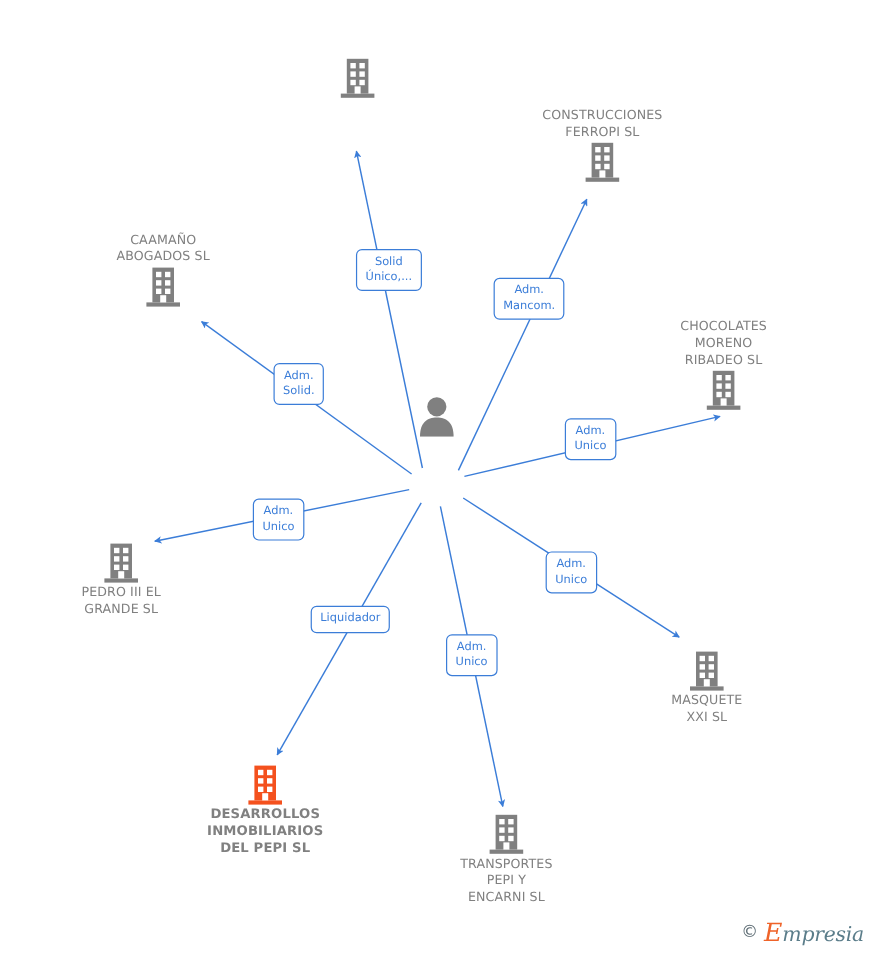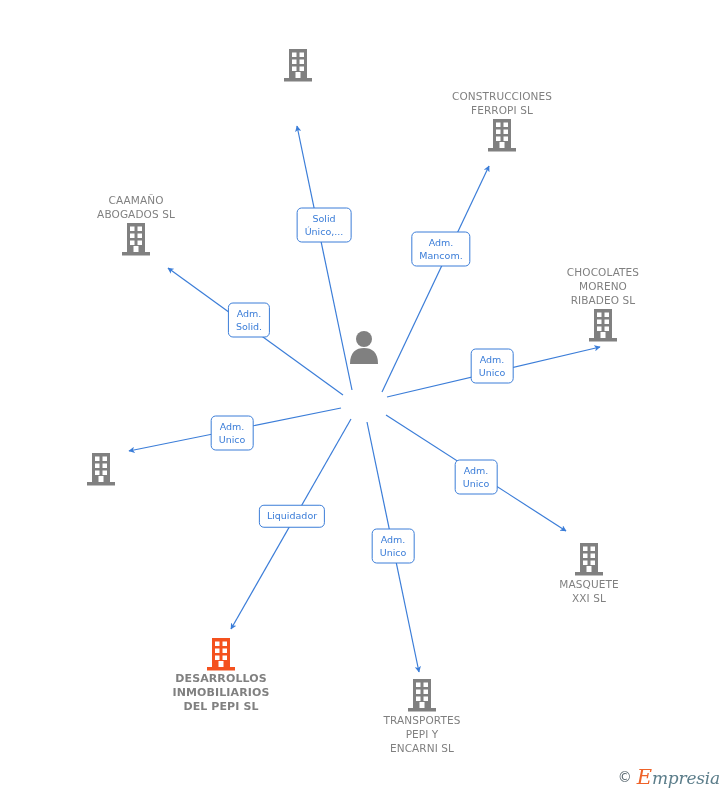--- a/index.html
+++ b/index.html
@@ -201,20 +201,22 @@
           <rect x="6" y="1" width="18" height="29" fill="#808080"></rect>
           <rect x="1" y="30" width="28" height="3.5" fill="#808080"></rect>
           <rect x="9" y="4.5" width="4.5" height="4.5" fill="#ffffff"></rect>
           <rect x="16.5" y="4.5" width="4.5" height="4.5" fill="#ffffff"></rect>
           <rect x="9" y="11.5" width="4.5" height="4.5" fill="#ffffff"></rect>
           <rect x="16.5" y="11.5" width="4.5" height="4.5" fill="#ffffff"></rect>
           <rect x="9" y="18.5" width="4.5" height="4.5" fill="#ffffff"></rect>
           <rect x="16.5" y="18.5" width="4.5" height="4.5" fill="#ffffff"></rect>
           <rect x="12.5" y="24" width="5" height="6" fill="#ffffff"></rect>
         </svg>
+        <span class="label">PEDRO III EL
+GRANDE SL</span>
       </div>
       <div class="node below" style="left: 589px; top: 542px;">
         <svg class="bldg" width="30" height="34" viewBox="0 0 30 34">
           <rect x="6" y="1" width="18" height="29" fill="#808080"></rect>
           <rect x="1" y="30" width="28" height="3.5" fill="#808080"></rect>
           <rect x="9" y="4.5" width="4.5" height="4.5" fill="#ffffff"></rect>
           <rect x="16.5" y="4.5" width="4.5" height="4.5" fill="#ffffff"></rect>
           <rect x="9" y="11.5" width="4.5" height="4.5" fill="#ffffff"></rect>
           <rect x="16.5" y="11.5" width="4.5" height="4.5" fill="#ffffff"></rect>
           <rect x="9" y="18.5" width="4.5" height="4.5" fill="#ffffff"></rect>

